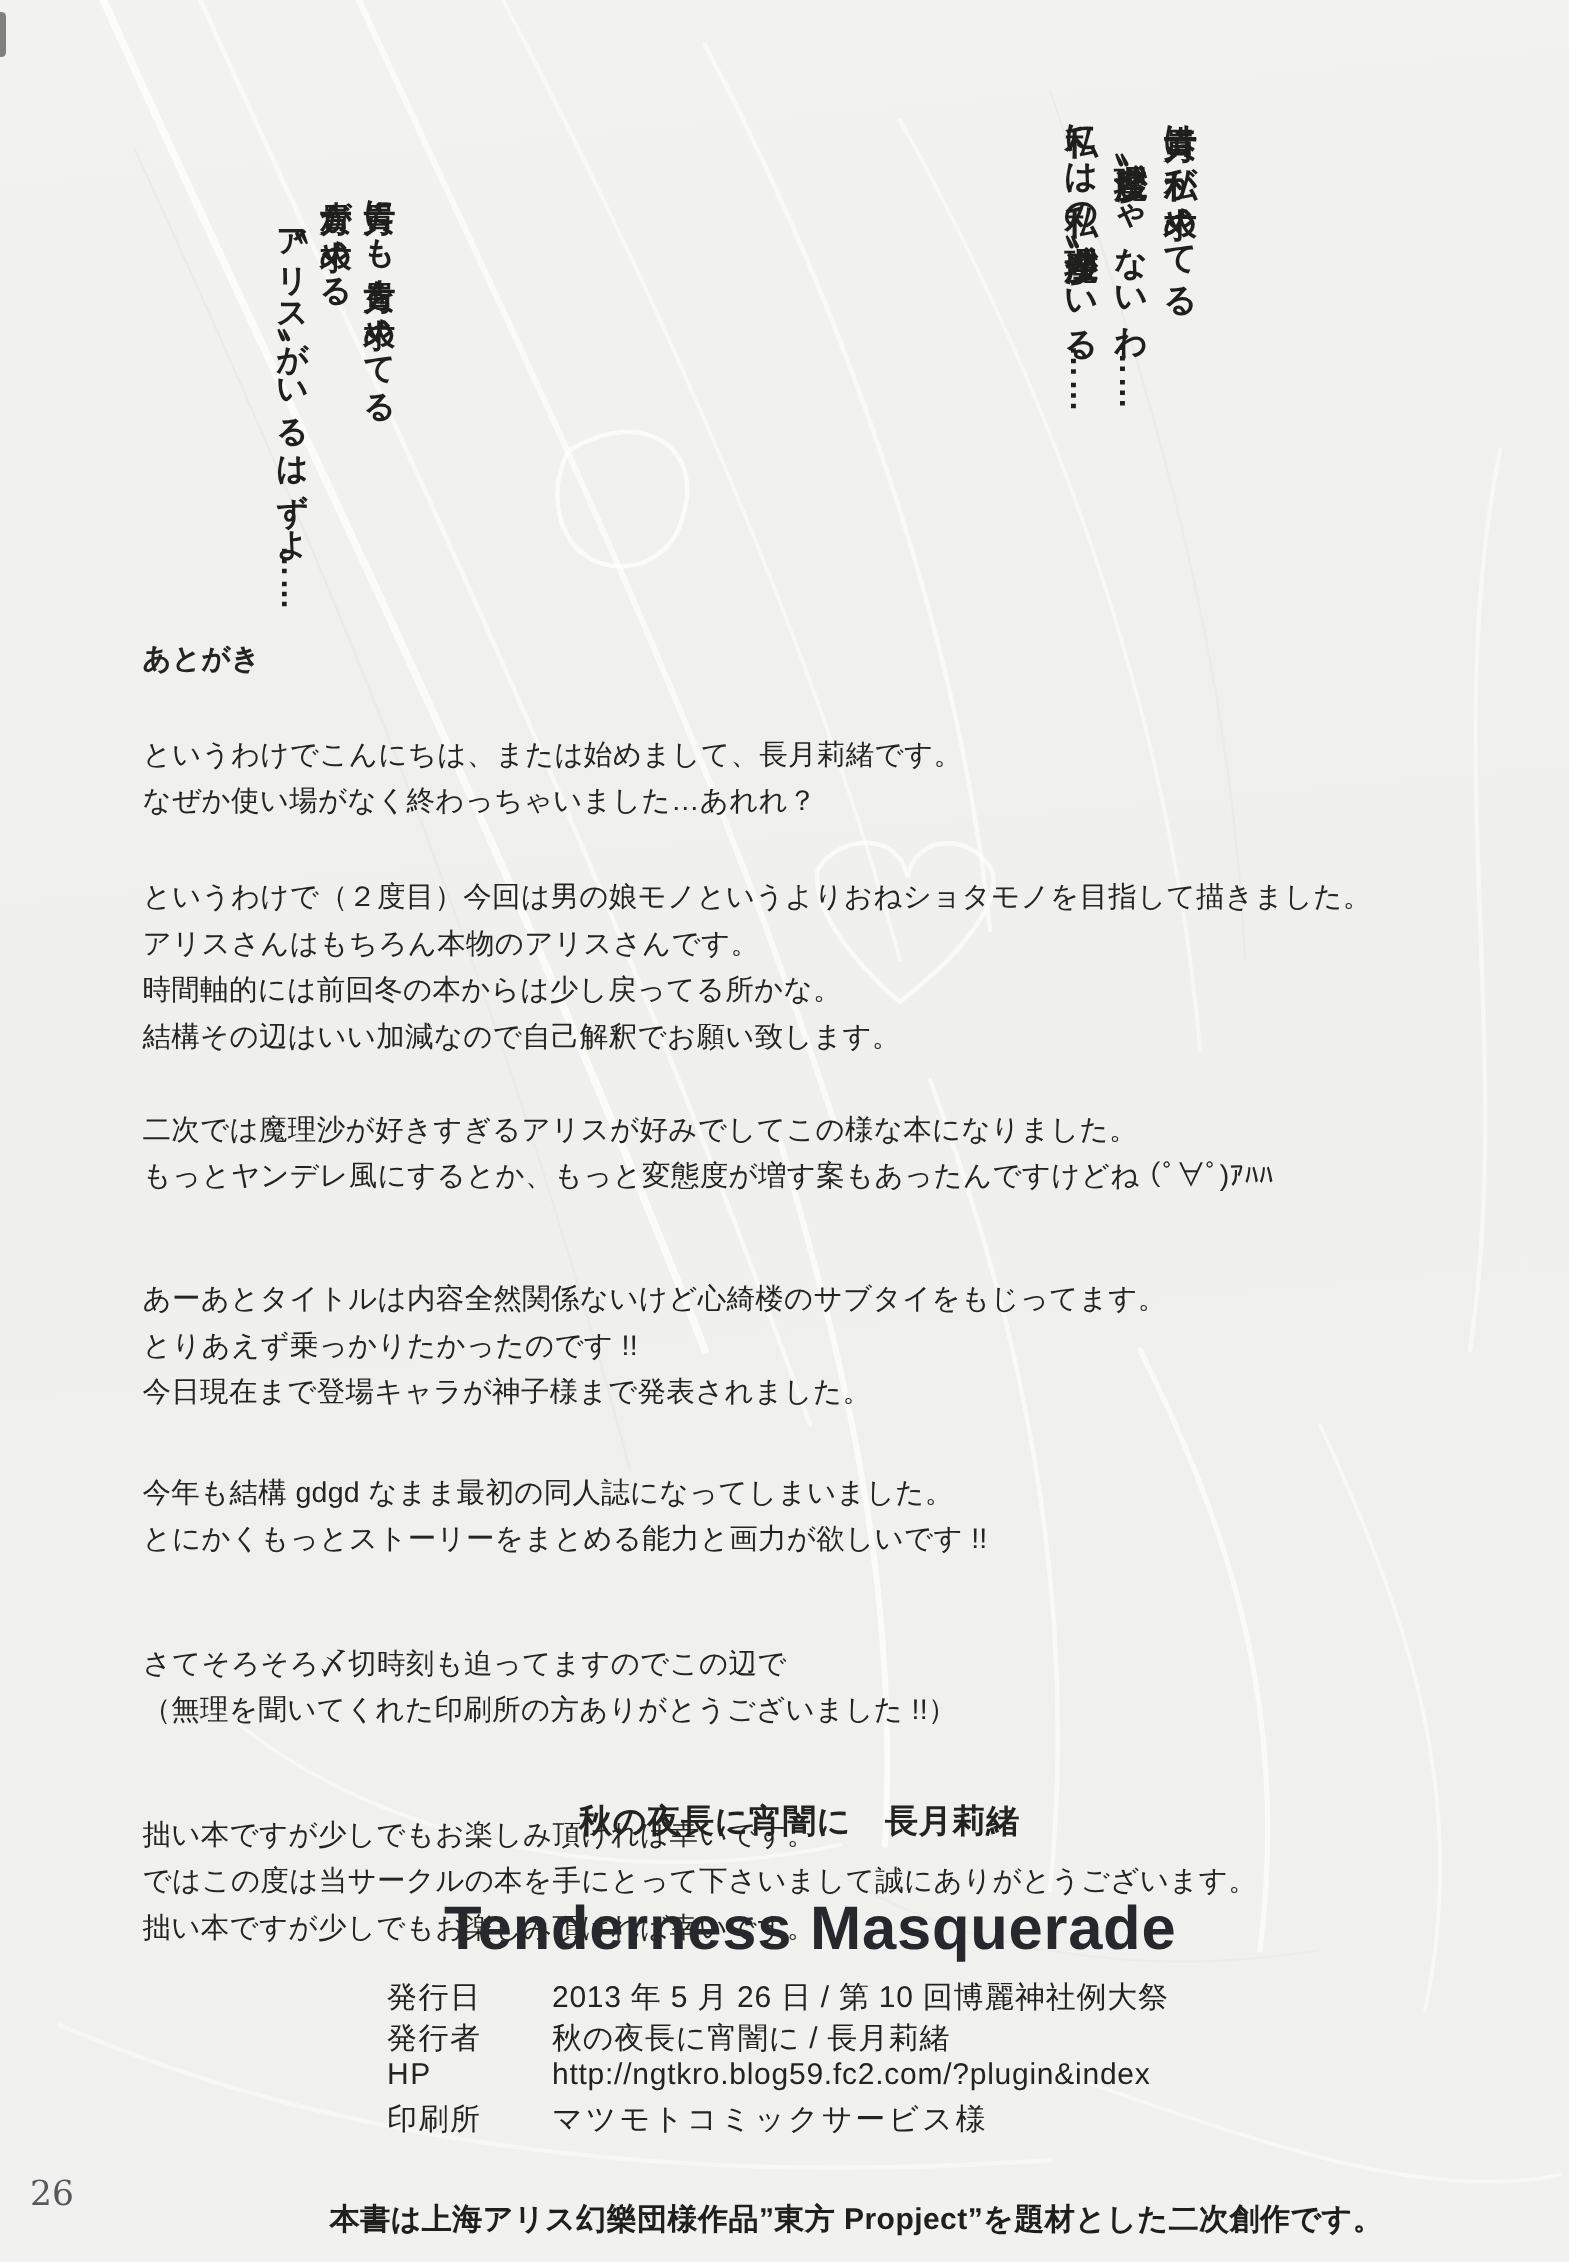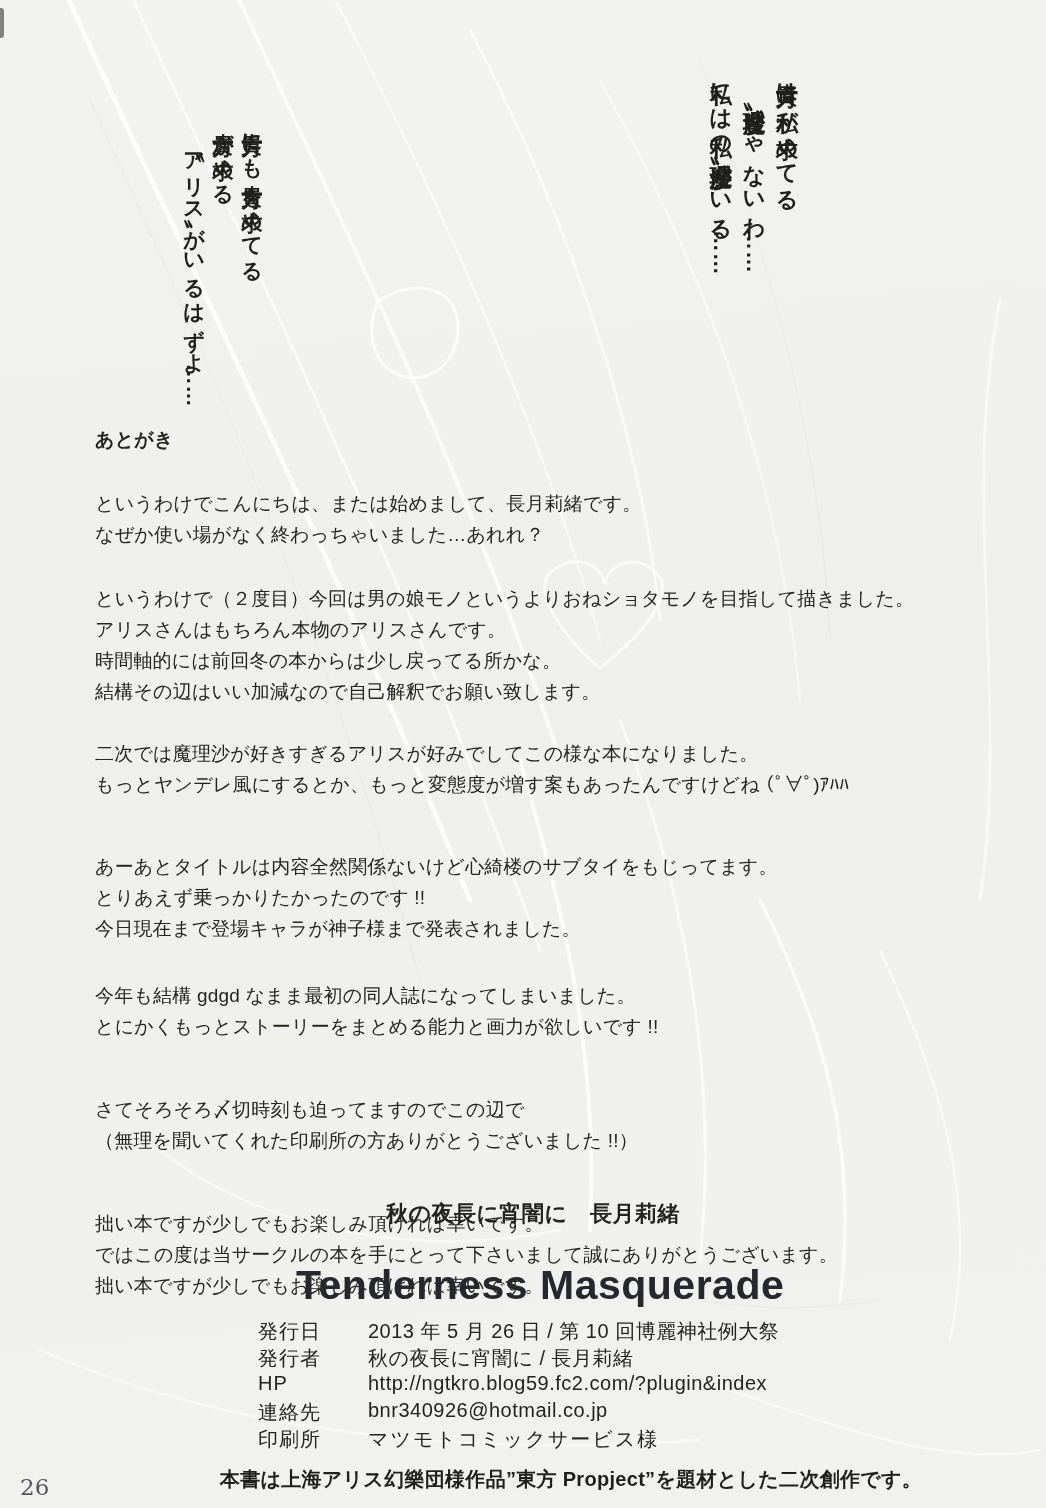--- a/index.html
+++ b/index.html
@@ -51,21 +51,21 @@
     font-size:41px; font-weight:600; letter-spacing:.5px;
     color:#27282c;
   }
 
   .colophon { position:absolute; left:258px; top:1318px; font-size:20px; }
   .c-row { display:flex; height:27px; align-items:flex-start; }
   .c-label { width:110px; letter-spacing:1px; }
   .c-value { letter-spacing:.5px; }
   .c-row:last-child .c-value { letter-spacing:2px;text-align:right; }
 
-  .page-number { position:absolute; left:20px; top:1450px; font-size:23px; color:#56585c; font-family:"DejaVu Serif","Liberation Serif",serif;margin-top:24px; }
+  .page-number { position:absolute; left:20px; top:1450px; font-size:23px; color:#56585c; font-family:"DejaVu Serif","Liberation Serif",serif; }
   .disclaimer { position:absolute; left:148px; top:1466px; width:846px; text-align:center; font-size:20px; font-weight:600; letter-spacing:.3px; color:#1f201c; }
 </style>
 </head>
 <body>
 
 <div class="page">
 
   <svg class="sketch" viewBox="0 0 1046 1508" xmlns="http://www.w3.org/2000/svg" aria-hidden="true">
     <g fill="none" stroke="#ffffff" stroke-linecap="round">
       <path d="M60,-20 C180,250 320,520 470,900" stroke-width="5" opacity="0.75"></path>
@@ -159,24 +159,20 @@
     </div>
     <div class="c-row">
       <div class="c-label">発行者</div>
       <div class="c-value">秋の夜長に宵闇に / 長月莉緒</div>
     </div>
     <div class="c-row">
       <div class="c-label">HP</div>
       <div class="c-value">http://ngtkro.blog59.fc2.com/?plugin&amp;index</div>
     </div>
     <div class="c-row">
-      <div class="c-label">連絡先</div>
-      <div class="c-value">bnr340926@hotmail.co.jp</div>
-    </div>
-    <div class="c-row">
       <div class="c-label">印刷所</div>
       <div class="c-value">マツモトコミックサービス様</div>
     </div>
   </div>
 
   <div class="page-number">26</div>
   <div class="disclaimer">本書は上海アリス幻樂団様作品”東方 Propject”を題材とした二次創作です。</div>
 
 </div>
 

